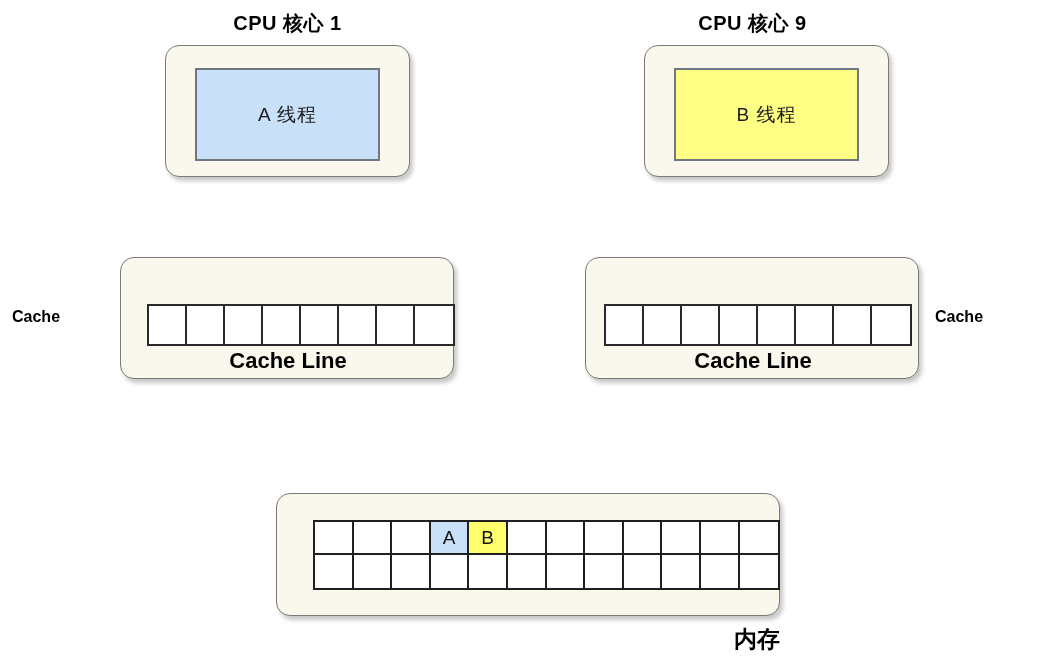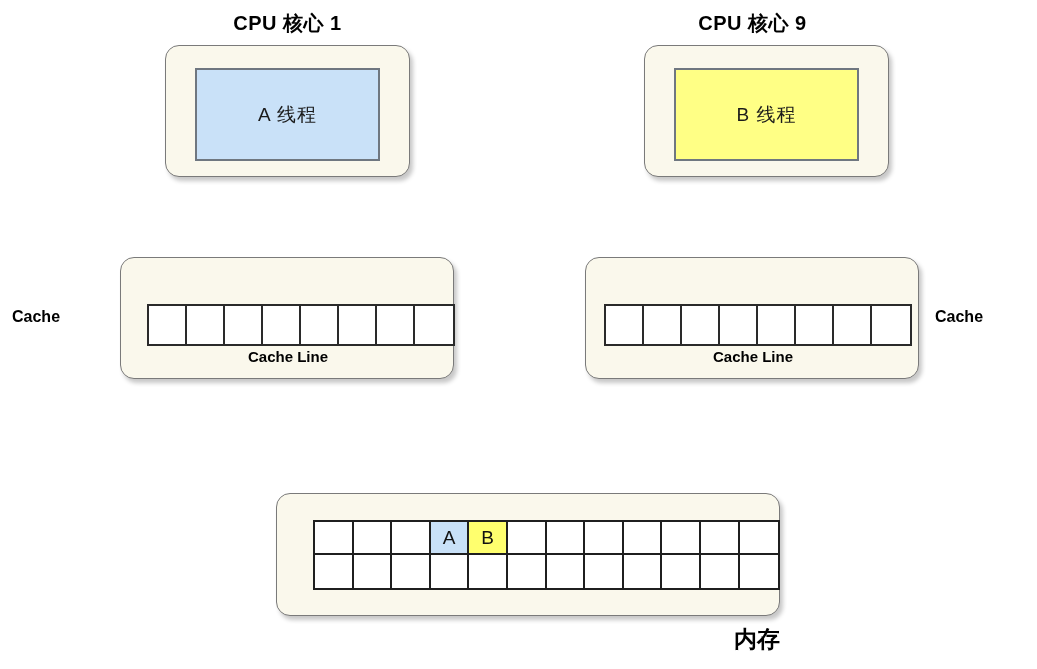--- a/index.html
+++ b/index.html
@@ -68,21 +68,21 @@
   .cacheline-strip .cell {
     width: 38px;
     height: 38px;
     border-right: 2px solid #2a2a2a;
     background: #ffffff;
     box-sizing: border-box;
   }
   .cacheline-strip .cell:last-child { border-right: none; }
 
   .cacheline-caption {
-    font-size: 15px;
+    font-size: 22px;
     font-weight: bold;
     text-align: center;
     color: #000000;
     white-space: nowrap;
   }
 
   
   .mem-grid {
     display: flex;
     flex-direction: column;

